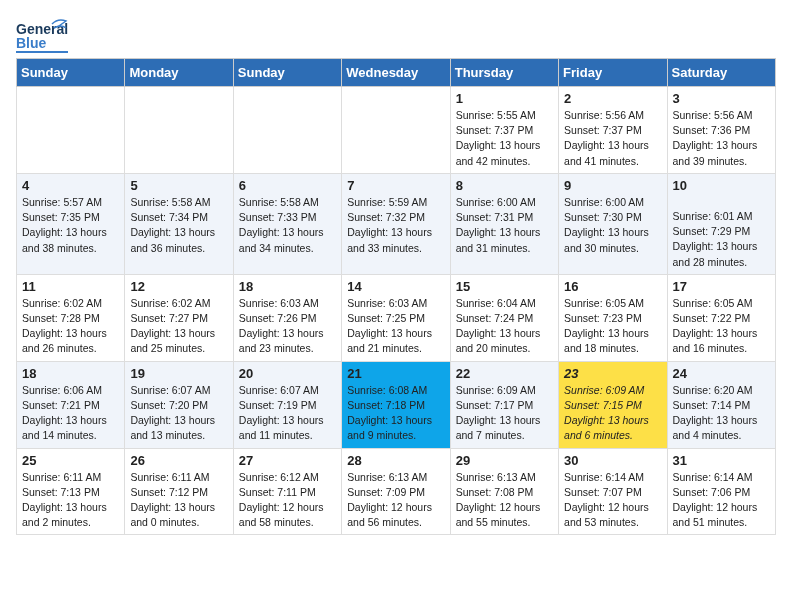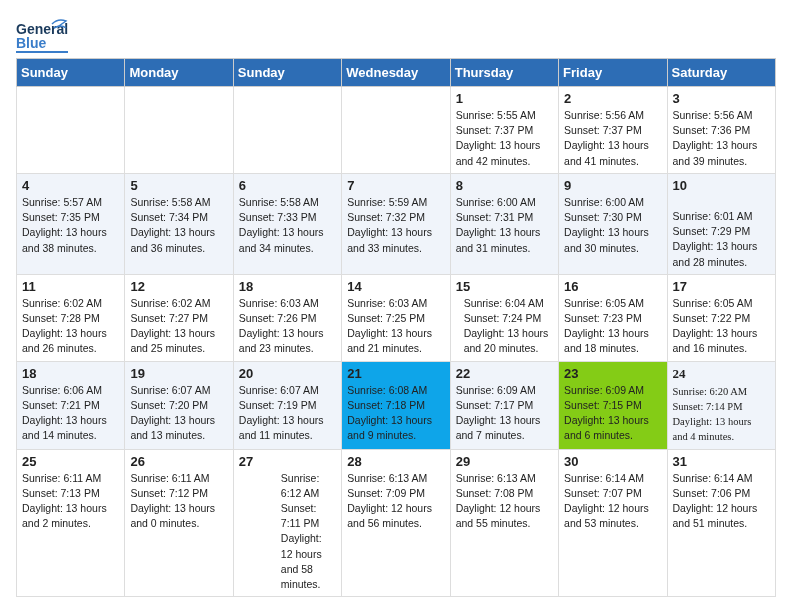--- a/index.html
+++ b/index.html
@@ -208,21 +208,21 @@
         </td>
         <td>
           <span class="day-number">14</span>
           <div class="day-info" style="white-space: pre-line;">Sunrise: 6:03 AM
 Sunset: 7:25 PM
 Daylight: 13 hours
 and 21 minutes.</div>
         </td>
         <td>
           <span class="day-number">15</span>
-          <div class="day-info" style="white-space: pre-line; margin-left: 8px;">Sunrise: 6:04 AM
+          <div class="day-info" style="white-space: pre-line;">Sunrise: 6:04 AM
 Sunset: 7:24 PM
 Daylight: 13 hours
 and 20 minutes.</div>
         </td>
         <td>
           <span class="day-number">16</span>
           <div class="day-info" style="white-space: pre-line;">Sunrise: 6:05 AM
 Sunset: 7:23 PM
 Daylight: 13 hours
 and 18 minutes.</div>
@@ -264,28 +264,28 @@
 Daylight: 13 hours
 and 9 minutes.</div>
         </td>
         <td style="background: rgb(240, 244, 250);">
           <span class="day-number">22</span>
           <div class="day-info" style="white-space: pre-line;">Sunrise: 6:09 AM
 Sunset: 7:17 PM
 Daylight: 13 hours
 and 7 minutes.</div>
         </td>
-        <td style="background: #84cc16;">
+        <td style="background: #fde047; font-style: italic;">
           <span class="day-number">23</span>
           <div class="day-info" style="white-space: pre-line;">Sunrise: 6:09 AM
 Sunset: 7:15 PM
 Daylight: 13 hours
 and 6 minutes.</div>
         </td>
-        <td style="background: rgb(240, 244, 250); font-family: Liberation Serif, serif;">
+        <td style="background: rgb(240, 244, 250);">
           <span class="day-number">24</span>
           <div class="day-info" style="white-space: pre-line;">Sunrise: 6:20 AM
 Sunset: 7:14 PM
 Daylight: 13 hours
 and 4 minutes.</div>
         </td>
       </tr>
       <tr>
         <td>
           <span class="day-number">25</span>
@@ -296,21 +296,21 @@
         </td>
         <td>
           <span class="day-number">26</span>
           <div class="day-info" style="white-space: pre-line;">Sunrise: 6:11 AM
 Sunset: 7:12 PM
 Daylight: 13 hours
 and 0 minutes.</div>
         </td>
         <td>
           <span class="day-number">27</span>
-          <div class="day-info" style="white-space: pre-line; margin-left: 42px;">Sunrise: 6:12 AM
+          <div class="day-info" style="white-space: pre-line;">Sunrise: 6:12 AM
 Sunset: 7:11 PM
 Daylight: 12 hours
 and 58 minutes.</div>
         </td>
         <td>
           <span class="day-number">28</span>
           <div class="day-info" style="white-space: pre-line;">Sunrise: 6:13 AM
 Sunset: 7:09 PM
 Daylight: 12 hours
 and 56 minutes.</div>

